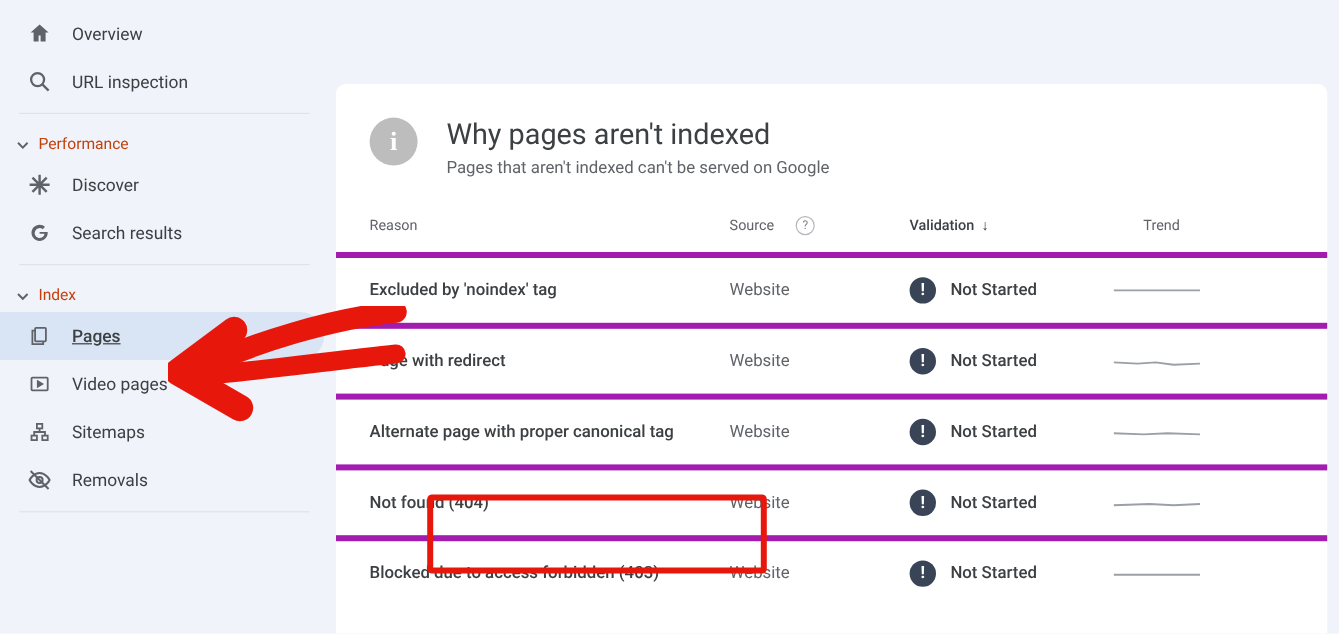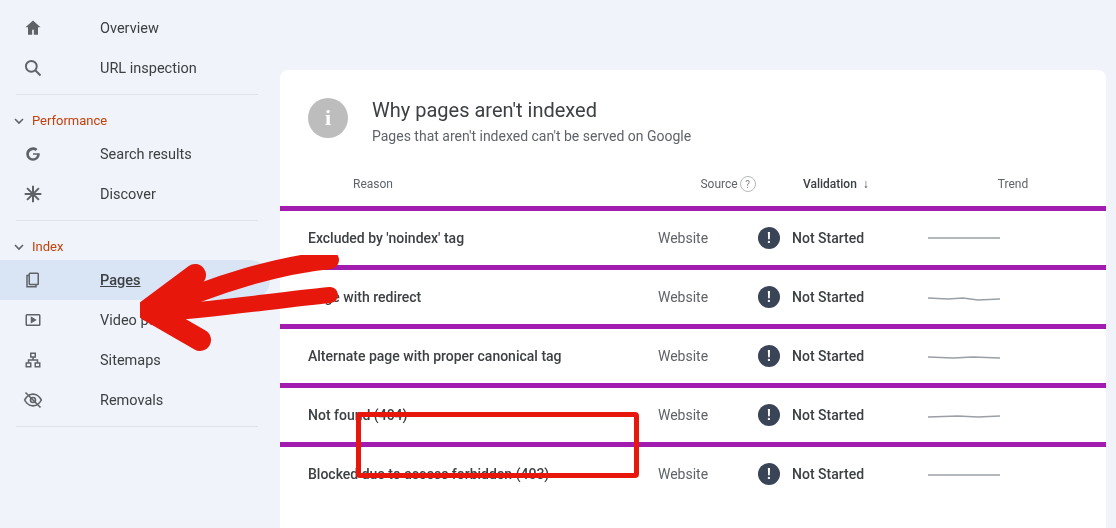--- a/index.html
+++ b/index.html
@@ -22,21 +22,20 @@
   }
   .nav-item {
     display: flex;
     align-items: center;
     padding: 10px 12px 10px 22px;
     cursor: pointer;
     font-size: 14.5px;
     color: #3c4043;
     border-radius: 0 20px 20px 0;
     height: 40px;
-    gap: 40px;
   }
   .nav-item .icon {
     width: 22px;
     height: 22px;
     display: flex;
     align-items: center;
     justify-content: center;
     margin-right: 16px;
     color: #5f6368;
   }
@@ -91,42 +90,41 @@
     display: flex;
     align-items: center;
     justify-content: center;
     color: #fff;
     font-size: 22px;
     font-weight: 600;
     margin-right: 24px;
     font-family: serif;
   }
   .panel-title {
-    font-size: 20px;
+    font-size: 24px;
     font-weight: 400;
     color: #3c4043;
     margin-bottom: 6px;
   }
   .panel-sub {
     font-size: 14px;
     color: #5f6368;
   }
   .table {
     width: 100%;
   }
   .th-row {
     display: flex;
     padding: 8px 28px 14px 28px;
     font-size: 12px;
     color: #5f6368;
     align-items: center;
-    margin-left: 45px;
   }
   .col-reason { flex: 0 0 300px; }
-  .col-source { flex: 0 0 150px; display:flex; align-items:center; gap:2px;justify-content:center;}
+  .col-source { flex: 0 0 150px; display:flex; align-items:center; gap:18px;}
   .col-valid  { flex: 0 0 170px; display:flex; align-items:center; gap:6px; font-weight:500; color:#3c4043;}
   .col-trend  { flex: 0 0 80px; text-align:center; }
   .help-icon {
     width:16px;height:16px;border:1.2px solid #b5b8bc;border-radius:50%;
     display:inline-flex;align-items:center;justify-content:center;font-size:10px;color:#888;
   }
   .tr {
     display: flex;
     padding: 16px 28px;
     border-top: 5px solid #a21caf;
@@ -194,33 +192,33 @@
     <div class="section-header">
       <span class="caret">
         <svg width="10" height="10" viewBox="0 0 10 10">
             <path d="M1 3l4 4 4-4" fill="none" stroke="#5f6368" stroke-width="1.6"></path>
           </svg>
       </span>
       <span>Performance</span>
     </div>
     <div class="nav-item">
       <span class="icon">
+        <svg width="20" height="20" viewBox="0 0 24 24" fill="#5f6368">
+            <path d="M12 2v20M2 12h20M4.9 4.9l14.2 14.2M19.1 4.9L4.9 19.1" stroke="#5f6368" stroke-width="2.4"></path>
+          </svg>
+      </span>
+      <span>Discover</span>
+    </div>
+    <div class="nav-item">
+      <span class="icon">
         <svg width="18" height="18" viewBox="0 0 24 24" fill="none" stroke="#5f6368" stroke-width="2.2">
             <path d="M21 12c0 5-4 9-9 9-5 0-9-4-9-9s4-9 9-9c2.3 0 4.4.9 6 2.3L15.5 8A5.5 5.5 0 1 0 17.5 13H12v-2h9z" fill="#5f6368" stroke="none"></path>
           </svg>
       </span>
       <span>Search results</span>
-    </div>
-    <div class="nav-item">
-      <span class="icon">
-        <svg width="20" height="20" viewBox="0 0 24 24" fill="#5f6368">
-            <path d="M12 2v20M2 12h20M4.9 4.9l14.2 14.2M19.1 4.9L4.9 19.1" stroke="#5f6368" stroke-width="2.4"></path>
-          </svg>
-      </span>
-      <span>Discover</span>
     </div>
 
     <div class="divider"></div>
     <div class="section-header">
       <span class="caret">
         <svg width="10" height="10" viewBox="0 0 10 10">
             <path d="M1 3l4 4 4-4" fill="none" stroke="#5f6368" stroke-width="1.6"></path>
           </svg>
       </span>
       <span>Index</span>

